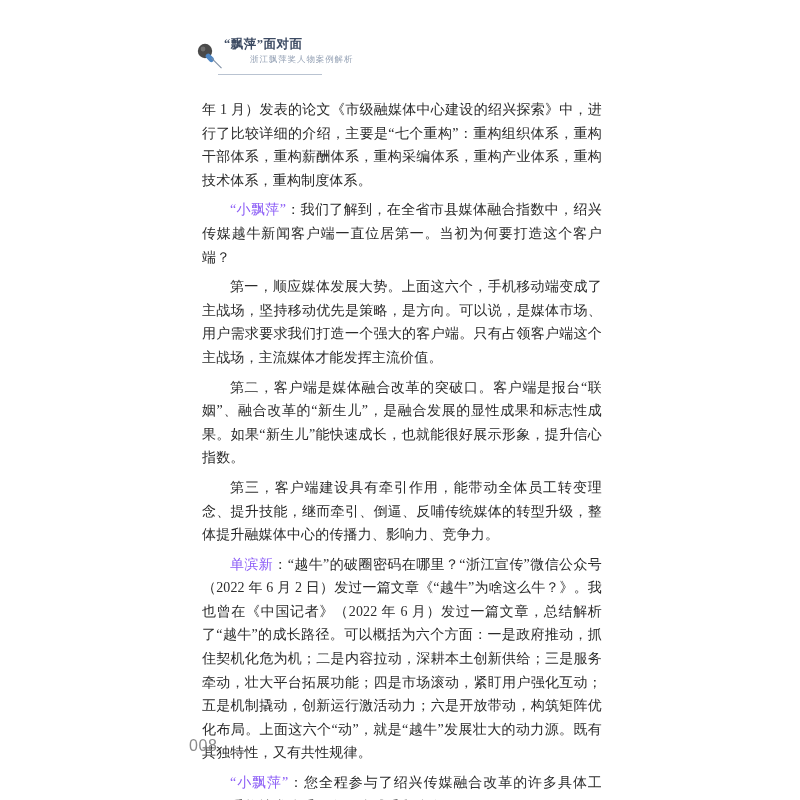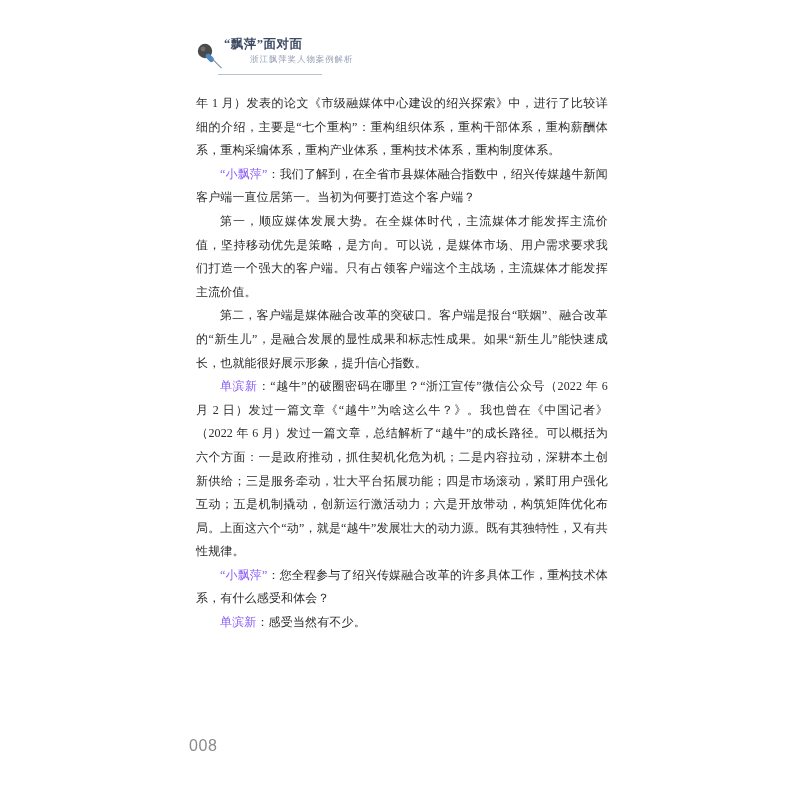--- a/index.html
+++ b/index.html
@@ -71,23 +71,23 @@
   }
 
   
   .text-column {
     position: absolute;
     left: 196px;
     top: 92px;
     width: 412px;
   }
   .para {
-    margin: 0;
+    margin: 6px;
     font-family: "Liberation Serif", "DejaVu Serif", serif;
-    font-size: 12px;
+    font-size: 14px;
     line-height: 23.6px;
     color: #2b2b2b;
     text-align: justify;
     text-justify: inter-ideograph;
     letter-spacing: 0.15px;
   }
   .para.indent {
     text-indent: 2em;
   }
   .speaker {
@@ -123,22 +123,23 @@
       <div class="header-title">“飘萍”面对面</div>
       <div class="header-subtitle">浙江飘萍奖人物案例解析</div>
     </div>
 
     <div class="header-rule"></div>
   </div>
 
   <div class="text-column" id="text-column">
       <p class="para"><span>年 1 月）发表的论文《市级融媒体中心建设的绍兴探索》中，进行了比较详细的介绍，主要是“七个重构”：重构组织体系，重构干部体系，重构薪酬体系，重构采编体系，重构产业体系，重构技术体系，重构制度体系。</span></p>
       <p class="para indent"><span class="speaker">“小飘萍”</span><span>：我们了解到，在全省市县媒体融合指数中，绍兴传媒越牛新闻客户端一直位居第一。当初为何要打造这个客户端？</span></p>
-      <p class="para indent"><span>第一，顺应媒体发展大势。在全媒体时代，主流媒体才能发挥主流价值，坚持移动优先是策略，是方向。可以说，是媒体市场、用户需求要求我们打造一个强大的客户端。只有占领客户端这个主战场，主流媒体才能发挥主流价值。</span></p>
+      <p class="para indent"><span>第一，顺应媒体发展大势。上面这六个，手机移动端变成了主战场，坚持移动优先是策略，是方向。可以说，是媒体市场、用户需求要求我们打造一个强大的客户端。只有占领客户端这个主战场，主流媒体才能发挥主流价值。</span></p>
       <p class="para indent"><span>第二，客户端是媒体融合改革的突破口。客户端是报台“联姻”、融合改革的“新生儿”，是融合发展的显性成果和标志性成果。如果“新生儿”能快速成长，也就能很好展示形象，提升信心指数。</span></p>
+      <p class="para indent"><span>第三，客户端建设具有牵引作用，能带动全体员工转变理念、提升技能，继而牵引、倒逼、反哺传统媒体的转型升级，整体提升融媒体中心的传播力、影响力、竞争力。</span></p>
       <p class="para indent"><span class="speaker">单滨新</span><span>：“越牛”的破圈密码在哪里？“浙江宣传”微信公众号（2022 年 6 月 2 日）发过一篇文章《“越牛”为啥这么牛？》。我也曾在《中国记者》（2022 年 6 月）发过一篇文章，总结解析了“越牛”的成长路径。可以概括为六个方面：一是政府推动，抓住契机化危为机；二是内容拉动，深耕本土创新供给；三是服务牵动，壮大平台拓展功能；四是市场滚动，紧盯用户强化互动；五是机制撬动，创新运行激活动力；六是开放带动，构筑矩阵优化布局。上面这六个“动”，就是“越牛”发展壮大的动力源。既有其独特性，又有共性规律。</span></p>
       <p class="para indent"><span class="speaker">“小飘萍”</span><span>：您全程参与了绍兴传媒融合改革的许多具体工作，重构技术体系，有什么感受和体会？</span></p>
       <p class="para indent"><span class="speaker">单滨新</span><span>：感受当然有不少。</span></p>
       <p class="para indent"></p>
     </div>
 
   <div class="folio">008</div>
 
 </div>
 

